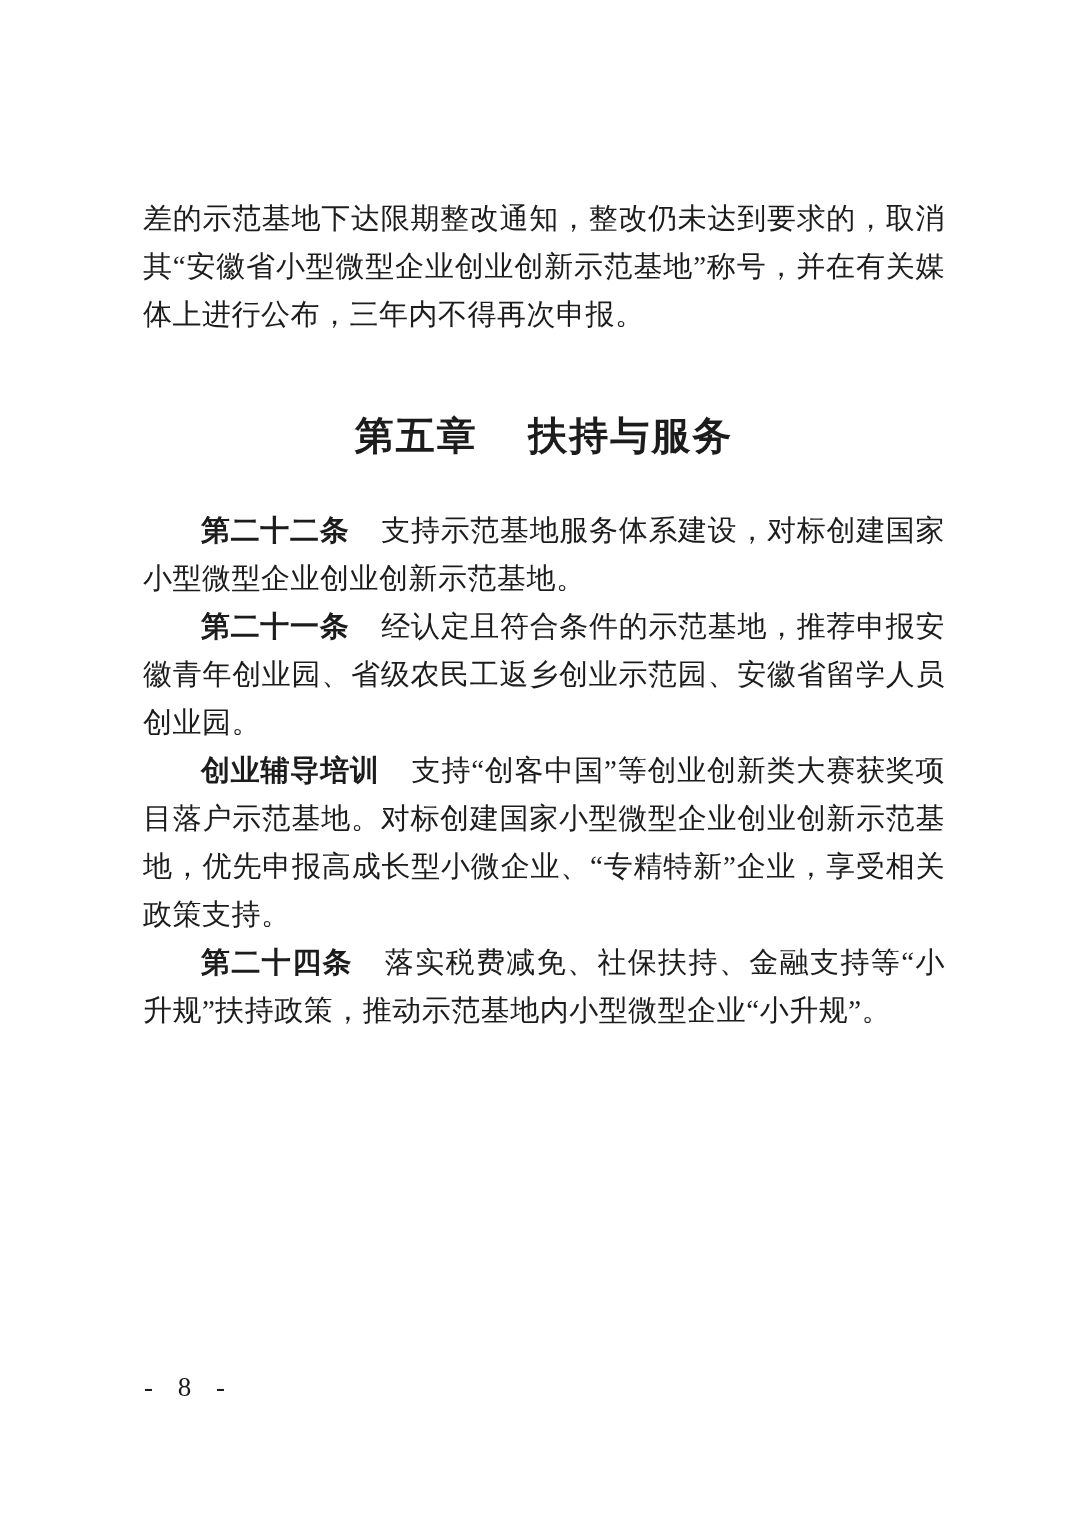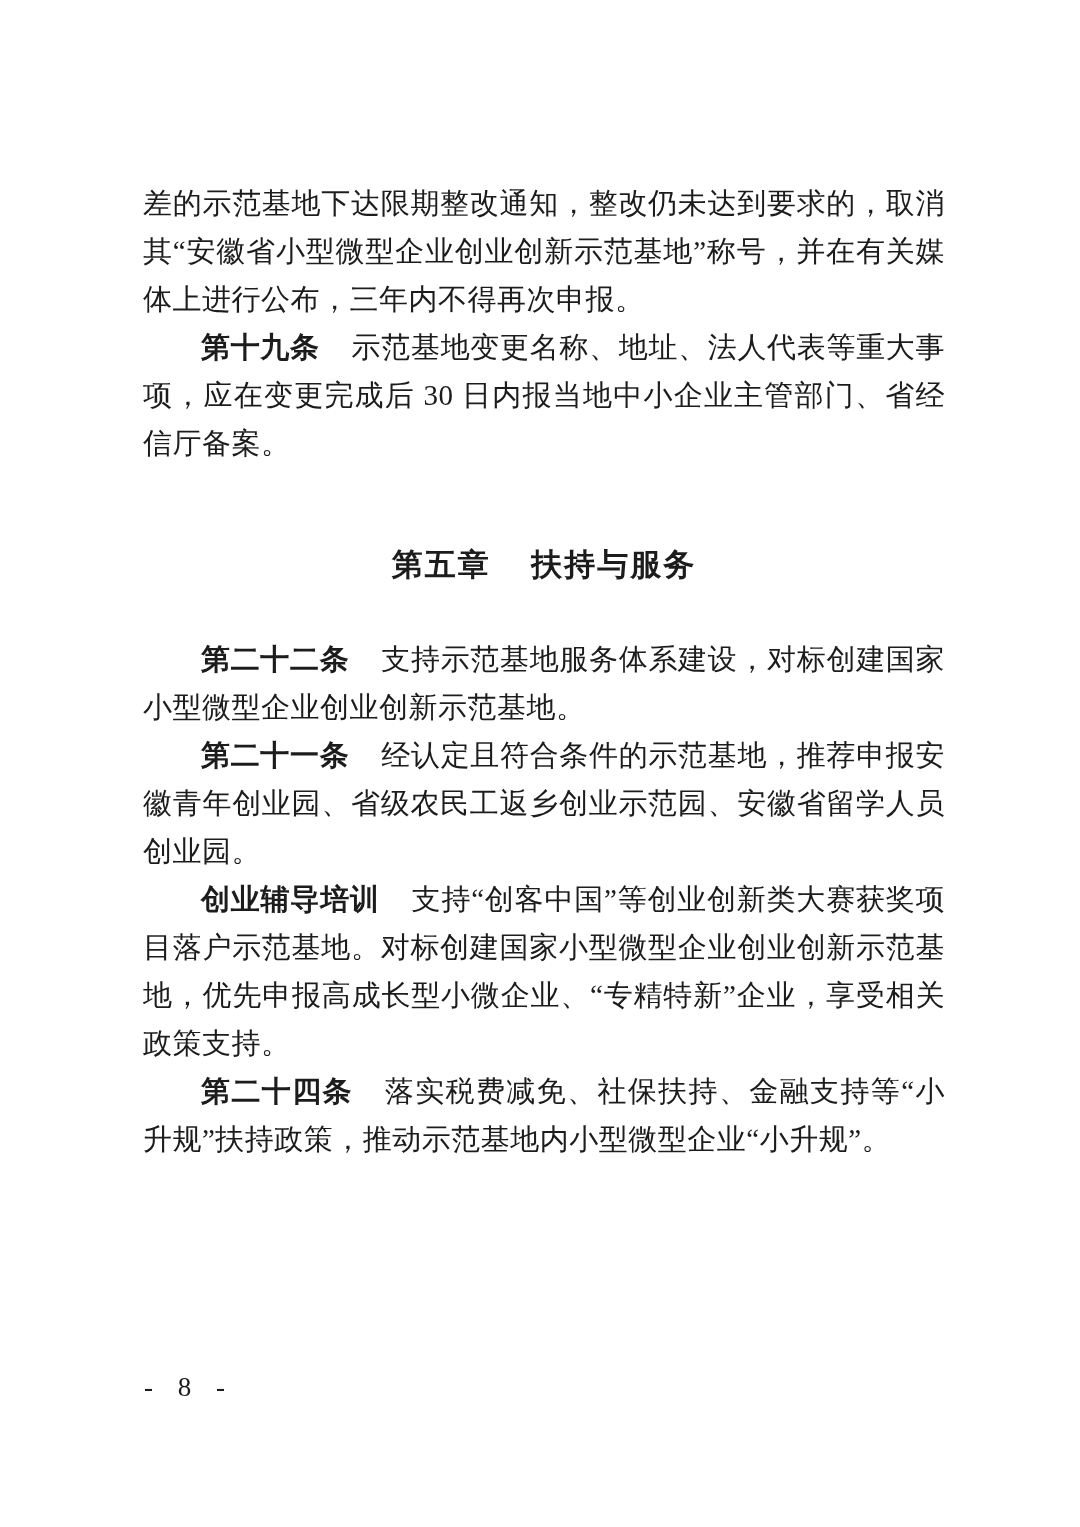--- a/index.html
+++ b/index.html
@@ -11,21 +11,21 @@
     position: relative;
     width: 1080px;
     height: 1527px;
     background: #ffffff;
     overflow: hidden;
     font-family: "Liberation Serif", "DejaVu Serif", serif;
     color: #1c1c1c;
   }
   .content {
     position: absolute;
-    top: 179px;
+    top: 194px;
     left: 143px;
     width: 802px;
   }
   .para {
     font-size: 29px;
     line-height: 48px;
     text-align: justify;
     text-justify: inter-ideograph;
     text-align-last: left;
     letter-spacing: 0.5px;
@@ -36,21 +36,21 @@
   }
   .article-label {
     font-weight: bold;
     margin-right: 1.1em;
   }
   .chapter-heading {
     margin: 74px 0 46px 0;
     text-align: center;
     font-family: "Liberation Sans", "DejaVu Sans", sans-serif;
     font-weight: bold;
-    font-size: 31px;
+    font-size: 39px;
     line-height: 48px;
     letter-spacing: 2px;
   }
   .chapter-label {
     margin-right: 1.3em;
   }
   .page-number {
     position: absolute;
     left: 144px;
     top: 1372px;
@@ -60,23 +60,20 @@
   }
 </style>
 </head>
 <body>
 
 <div class="page">
   <div class="content">
 
     <p class="para continuation">差的示范基地下达限期整改通知，整改仍未达到要求的，取消其“安徽省小型微型企业创业创新示范基地”称号，并在有关媒体上进行公布，三年内不得再次申报。</p>
 
-    <p class="para article">
-      <span class="article-label">第十九条</span><span>示范基地变更名称、地址、法人代表等重大事项，应在变更完成后 30 日内报当地中小企业主管部门、省经信厅备案。</span>
-    </p>
 
     <div class="chapter-heading">
       <span class="chapter-label">第五章</span><span>扶持与服务</span>
     </div>
 
 
     <p class="para article">
       <span class="article-label">第二十二条</span><span>支持示范基地服务体系建设，对标创建国家小型微型企业创业创新示范基地。</span>
     </p>
 

